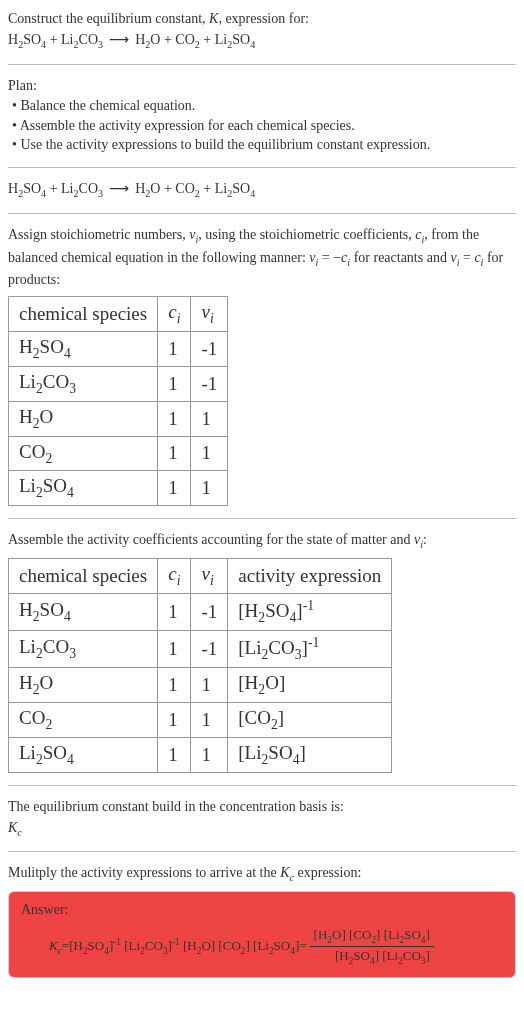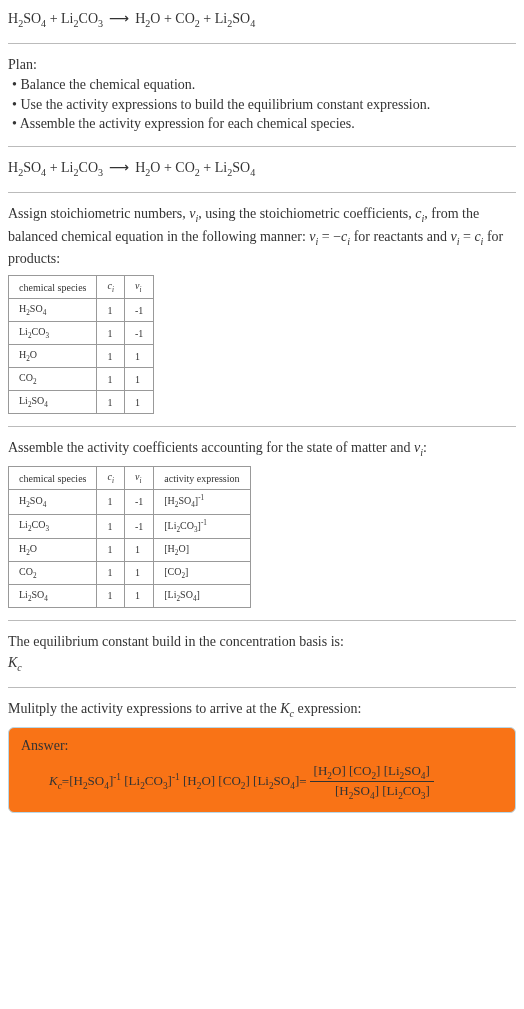--- a/index.html
+++ b/index.html
@@ -28,25 +28,25 @@
     .arrow { display: inline-block; padding: 0 6px; }
     table {
       border-collapse: collapse;
       margin-top: 6px;
     }
     th, td {
       border: 1px solid #999;
       padding: 4px 10px;
       text-align: left;
       font-weight: normal;
-      font-size: 10px;
+      font-size: 19px;
     }
     th { font-weight: normal; }
     .answer-box {
-      background: #f97316;
+      background: #ef4444;
       border: 1px solid #b8d8e8;
       border-radius: 6px;
       padding: 10px 12px;
       margin-top: 6px;
     }
     .answer-label { margin-bottom: 8px; }
     .kc-expr {
       display: flex;
       align-items: center;
       flex-wrap: nowrap;
@@ -62,33 +62,36 @@
     }
     .frac .num { border-bottom: 1px solid #333; padding: 1px 4px; white-space: nowrap; }
     .frac .den { padding: 1px 4px; white-space: nowrap; }
     .eq-row { white-space: nowrap; }
     .small-pad { display:inline-block; }
   </style>
 </head>
 <body>
 
 <div class="section">
+  <div class="line">
+    <span>Construct the equilibrium constant, </span><span class="ital">K</span><span>, expression for:</span>
+  </div>
   <div class="line eq-row">
     <span><span>H</span><span class="sub">2</span><span>S</span><span>O</span><span class="sub">4</span></span><span> + </span><span><span>Li</span><span class="sub">2</span><span>C</span><span>O</span><span class="sub">3</span></span><span class="arrow">⟶</span><span><span>H</span><span class="sub">2</span><span>O</span></span><span> + </span><span><span>C</span><span>O</span><span class="sub">2</span></span><span> + </span><span><span>Li</span><span class="sub">2</span><span>S</span><span>O</span><span class="sub">4</span></span>
   </div>
 </div>
 
 <hr class="hr">
 
 <div class="section">
   <div class="line">Plan:</div>
   <div class="plan-items">
     <div class="li">• Balance the chemical equation.</div>
+    <div class="li">• Assemble the activity expression for each chemical species.</div>
     <div class="li">• Use the activity expressions to build the equilibrium constant expression.</div>
-    <div class="li">• Assemble the activity expression for each chemical species.</div>
   </div>
 </div>
 
 <hr class="hr">
 
 <div class="section">
   <div class="line eq-row">
     <span><span>H</span><span class="sub">2</span><span>S</span><span>O</span><span class="sub">4</span></span><span> + </span><span><span>Li</span><span class="sub">2</span><span>C</span><span>O</span><span class="sub">3</span></span><span class="arrow">⟶</span><span><span>H</span><span class="sub">2</span><span>O</span></span><span> + </span><span><span>C</span><span>O</span><span class="sub">2</span></span><span> + </span><span><span>Li</span><span class="sub">2</span><span>S</span><span>O</span><span class="sub">4</span></span>
   </div>
 </div>

